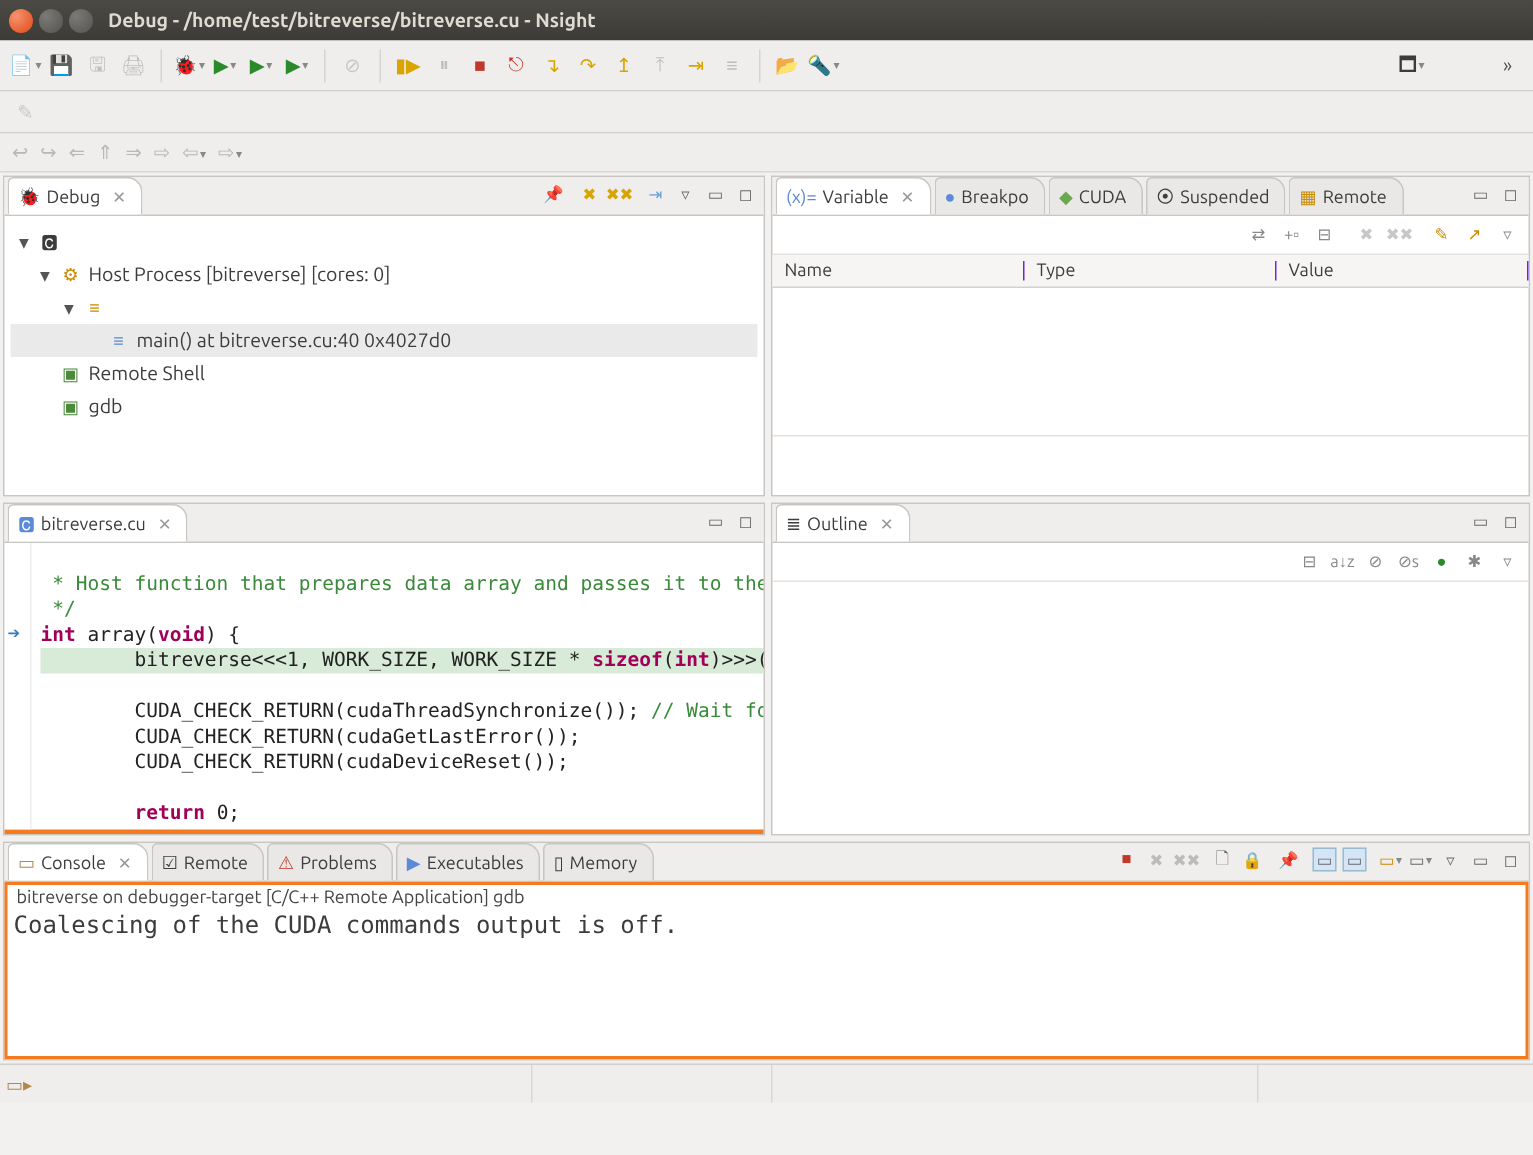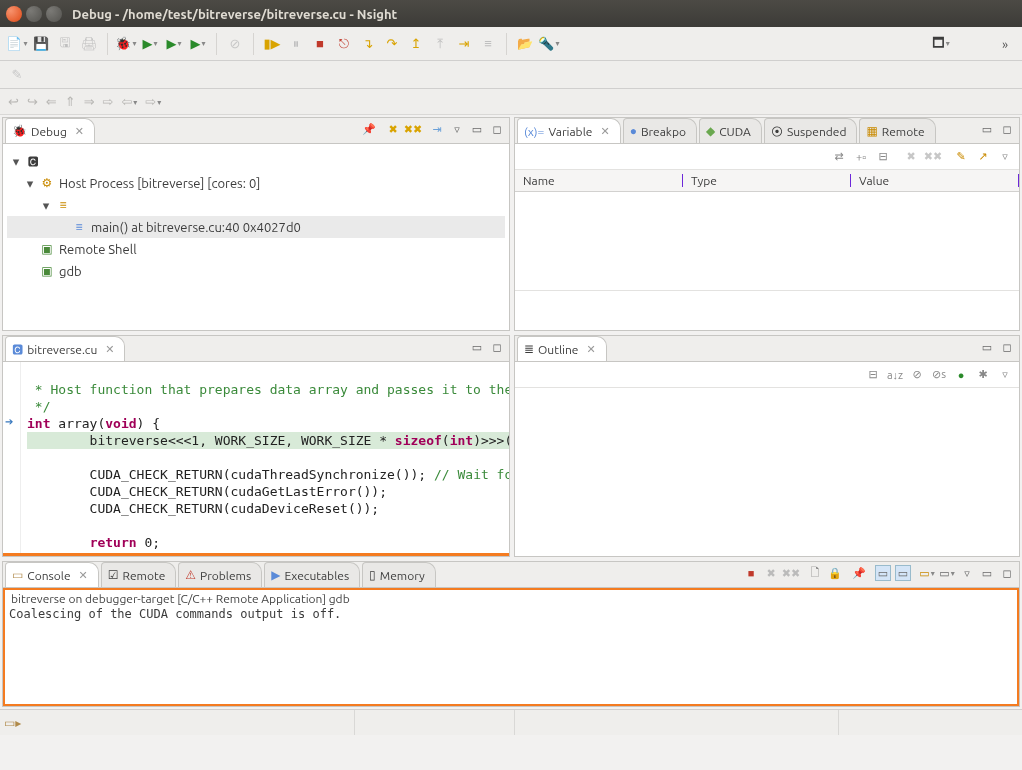--- a/index.html
+++ b/index.html
@@ -36,21 +36,21 @@
   .minitool { height: 26px; display: flex; align-items: center; justify-content: flex-end; gap: 6px; border-bottom: 1px solid #e3e2e0; padding: 0 6px; }
   .minitool .mi { width: 16px; height: 16px; font-size: 11px; display: inline-flex; align-items: center; justify-content: center; color: #888; }
   .editor { flex: 1; overflow: hidden; position: relative; }
   .code { font-family: "DejaVu Sans Mono", monospace; font-size: 13px; line-height: 17px; padding: 2px 0 2px 24px; white-space: pre; color: #222; }
   .gutter { position: absolute; left: 0; top: 0; bottom: 0; width: 18px; background: #fff; border-right: 1px solid #eee; }
   .bpmark { position: absolute; left: 2px; top: 54px; color: #3a7abf; font-size: 10px; }
   .code .cmt { color: #3a8a3a; } .code .kw { color: #a00058; font-weight: bold; }
   .code .hl { background: #d8ead8; display: inline-block; width: 100%; }
   .console .panel-body { flex:1; border: 2px solid #f47b20; border-top: 2px solid #f47b20; padding: 2px 4px; display:flex; flex-direction:column; overflow:hidden;}
   .consolehdr { font-size: 12px; color: #444; padding: 0 2px 2px; }
-  .consoletxt { font-family: "DejaVu Sans Mono", monospace; font-size: 12px; }
+  .consoletxt { font-family: "DejaVu Sans Mono", monospace; font-size: 16px; }
   .statusbar { grid-column: 1 / span 2; background: #efeeec; border-top: 1px solid #d0cfce; display: grid; grid-template-columns: 350px 160px 1fr 180px; align-items: center; padding: 0 4px; }
   .statusbar .cell { border-left: 1px solid #d9d8d6; height: 100%; }
   .orangebar { height:3px; background:#f47b20; }
 </style>
 </head>
 <body>
 
 <div class="titlebar">
   <div class="wbuttons">
     <span class="wbtn close"></span>

